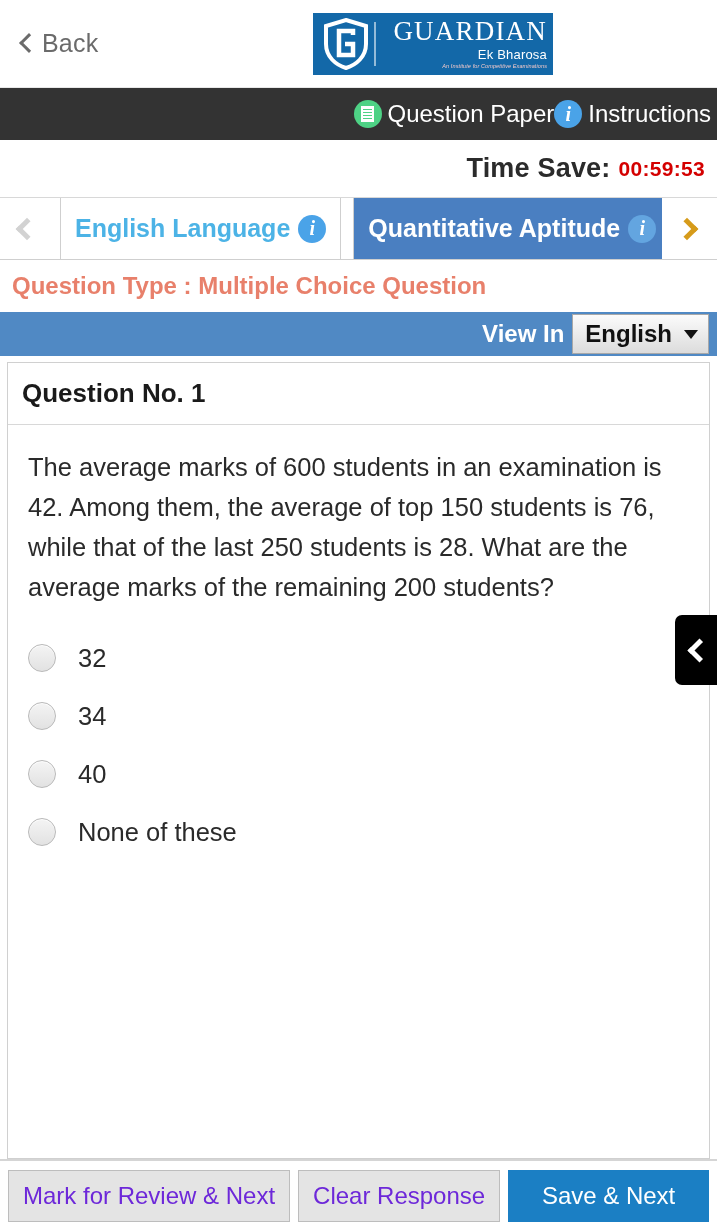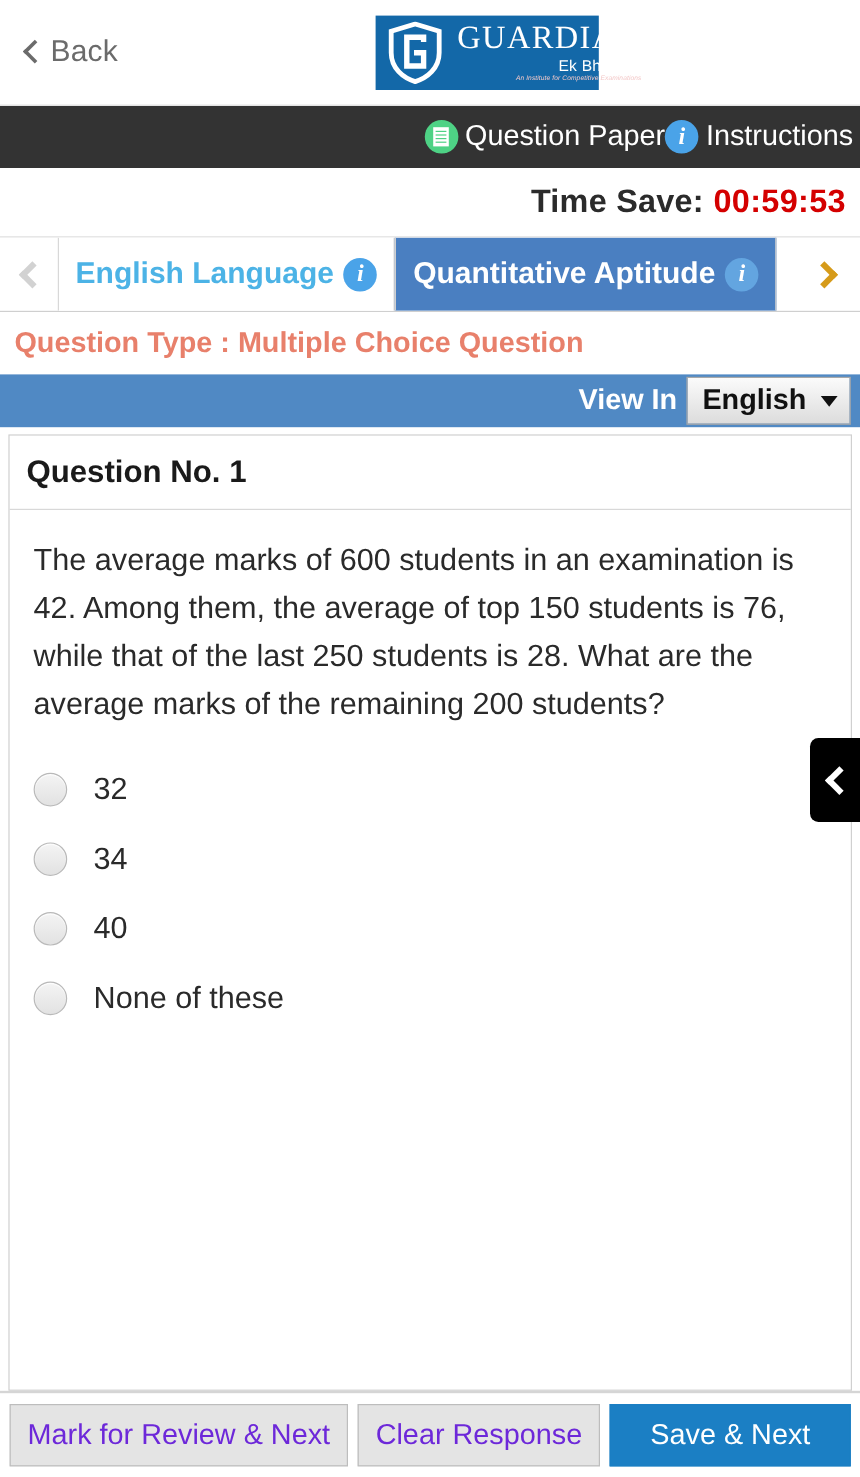--- a/index.html
+++ b/index.html
@@ -44,21 +44,21 @@
     width: 14px; height: 14px;
     border-left: 3px solid #6b6b6b;
     border-bottom: 3px solid #6b6b6b;
     transform: rotate(45deg);
     margin-bottom: 1px;
   }
   .logo {
     position: absolute;
     left: 313px;
     top: 13px;
-    width: 186px;
+    width: 240px;
     height: 62px;
     background: #1368a8;
     display: flex;
     align-items: center;
     padding: 0 6px;
   }
   .logo-shield {
     width: 46px; height: 52px;
     flex: 0 0 46px;
     position: relative;
@@ -154,21 +154,21 @@
     padding-right: 12px;
     border-bottom: 1px solid #d8d8d8;
   }
   .timer-label {
     font-size: 27px;
     font-weight: bold;
     color: #2b2b2b;
     letter-spacing: 0.2px;
   }
   .timer-value {
-    font-size: 27px;
+    font-size: 21px;
     font-weight: bold;
     color: #d40000;
     margin-left: 8px;
     letter-spacing: 0.3px;
   }
 
   
   .tabbar {
     height: 62px;
     flex: 0 0 62px;
@@ -207,20 +207,21 @@
     display: flex;
     align-items: center;
     justify-content: center;
     gap: 8px;
     padding: 0 14px;
     font-size: 25px;
     font-weight: bold;
     border-left: 1px solid #cfcfcf;
     border-right: 1px solid #cfcfcf;
     white-space: nowrap;
+    margin-left: 12px;
   }
   .tab.inactive { color: #4cb3e6; background: #ffffff; }
   .tab.active { color: #ffffff; background: #4a7fc1; }
   .tab-info {
     width: 28px; height: 28px;
     border-radius: 50%;
     background: #4aa3e8;
     display: inline-flex;
     align-items: center;
     justify-content: center;

